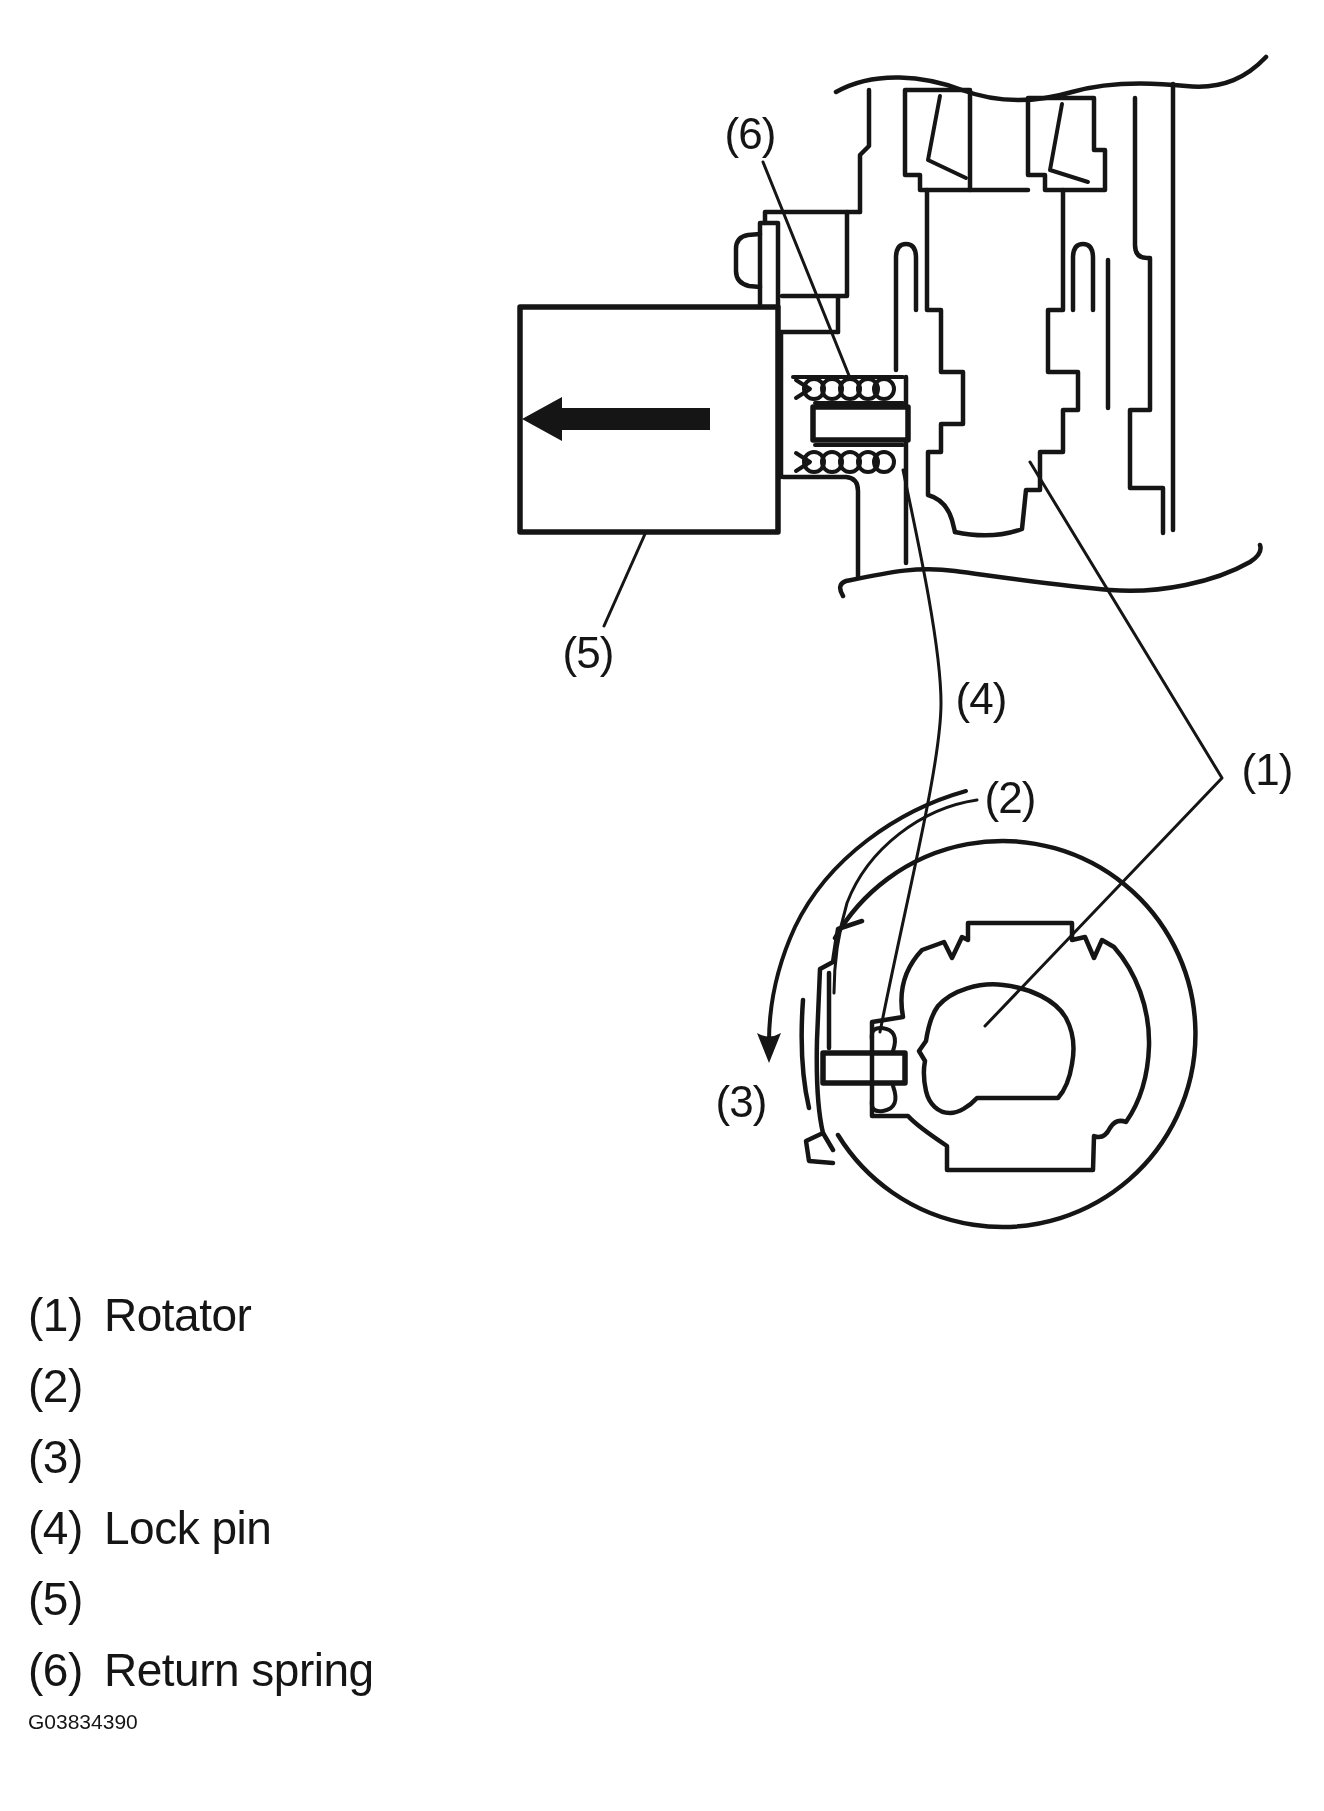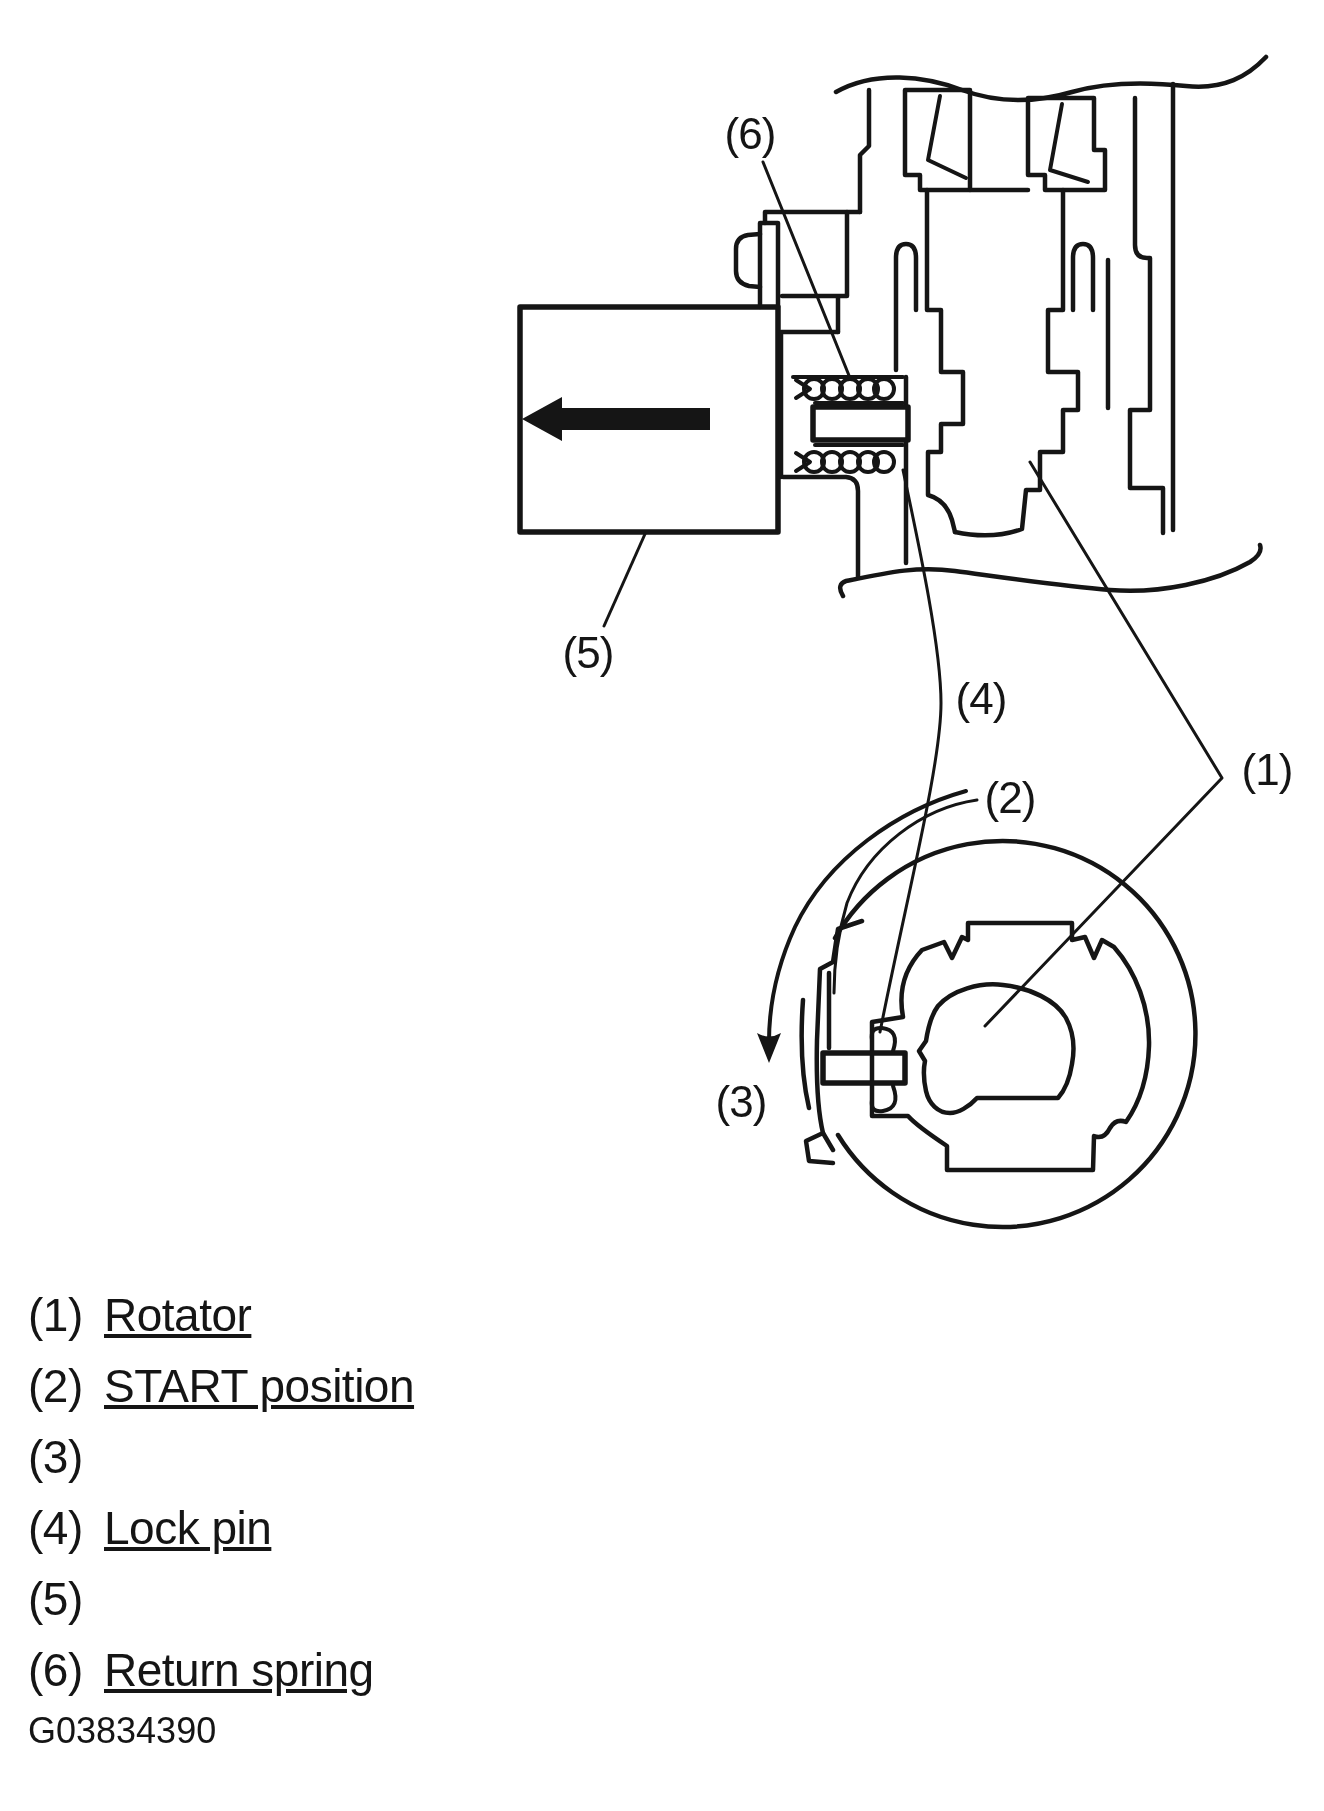--- a/index.html
+++ b/index.html
@@ -13,24 +13,24 @@
   }
   .artwork { position:absolute; left:0; top:0; }
   .legend {
     position:absolute; left:28px; top:1279px; width:700px;
   }
   .legend-row {
     display:flex; align-items:center; height:71px;
     font-size:46px; letter-spacing:-0.5px; color:#151515;
   }
   .legend-num { width:76px; flex:0 0 76px; }
-  .legend-label { flex:1;text-decoration:underline; }
+  .legend-label { flex:1; }
   .figcode {
     position:absolute; left:28px; top:1710px;
-    font-size:36px; letter-spacing:0px; color:#151515;
+    font-size:21px; letter-spacing:0px; color:#151515;
   }
   svg text {
     font-family:"Liberation Sans", sans-serif;
     font-size:44px; fill:#151515; letter-spacing:-1px;
   }
 </style>
 </head>
 <body>
 
 <div class="stage">
@@ -156,21 +156,20 @@
     </g>
   </svg>
 
   <div class="legend">
     <div class="legend-row">
       <span class="legend-num">(1)</span>
       <span class="legend-label">Rotator</span>
     </div>
     <div class="legend-row">
       <span class="legend-num">(2)</span>
-      <span class="legend-label">START position</span>
     </div>
     <div class="legend-row">
       <span class="legend-num">(3)</span>
     </div>
     <div class="legend-row">
       <span class="legend-num">(4)</span>
       <span class="legend-label">Lock pin</span>
     </div>
     <div class="legend-row">
       <span class="legend-num">(5)</span>

